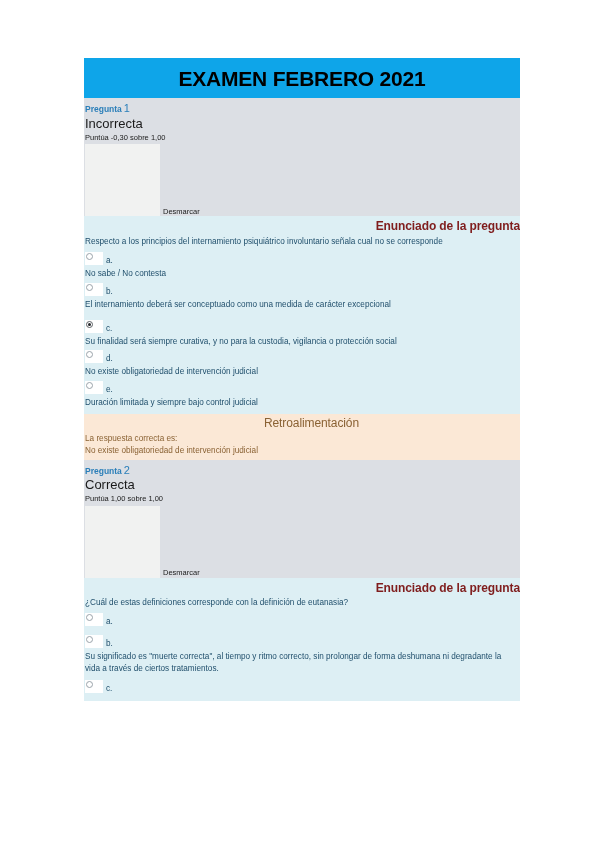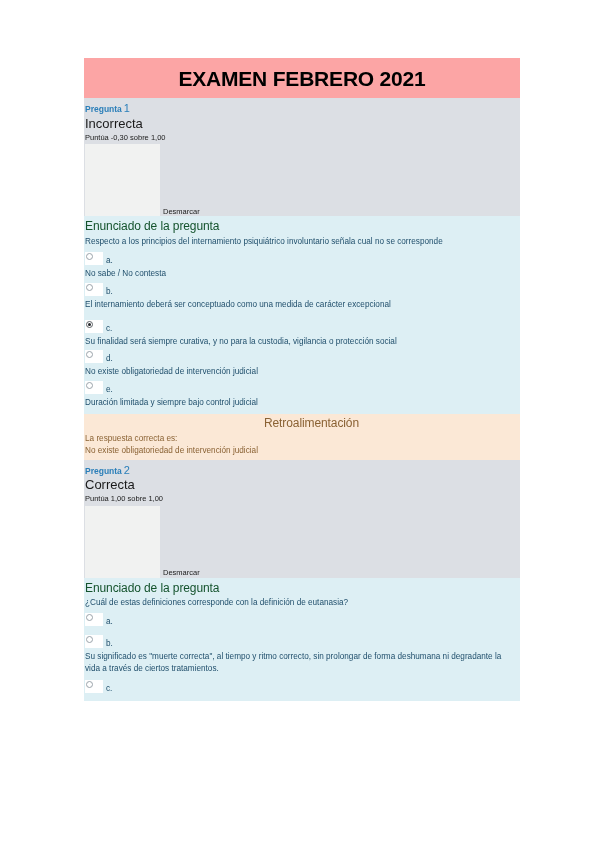--- a/index.html
+++ b/index.html
@@ -20,21 +20,21 @@
     position: absolute;
     left: 84px;
     top: 58px;
     width: 436px;
     overflow: hidden;
     height: 722px;
   }
 
   
   .title-band {
-    background: #fca5a5;
+    background: #0ea5e9;
     padding: 8px 0 6px 0;
   }
   .exam-title {
     text-align: center;
     font-size: 21px;
     font-weight: bold;
     color: #000000;
     letter-spacing: -0.2px;
     margin: 0;
     line-height: 1.25;
@@ -94,24 +94,24 @@
     line-height: 1;
     white-space: nowrap;
   }
 
   
   .q-body {
     background: #ddeff4;
     padding: 2px 0 2px 1px;
   }
   .q-body-heading {
-    text-align: left;
+    text-align: right;
     font-size: 12px;
-    color: #14532d;
-    font-weight: normal;
+    color: #7f1d1d;
+    font-weight: bold;
     margin: 1px 0 1px 0;
     line-height: 1.3;
     letter-spacing: -0.1px;
   }
   .q-text {
     font-size: 8.2px;
     color: #1f4e6b;
     line-height: 1.45;
     margin: 0 0 4px 0;
     padding-right: 6px;

